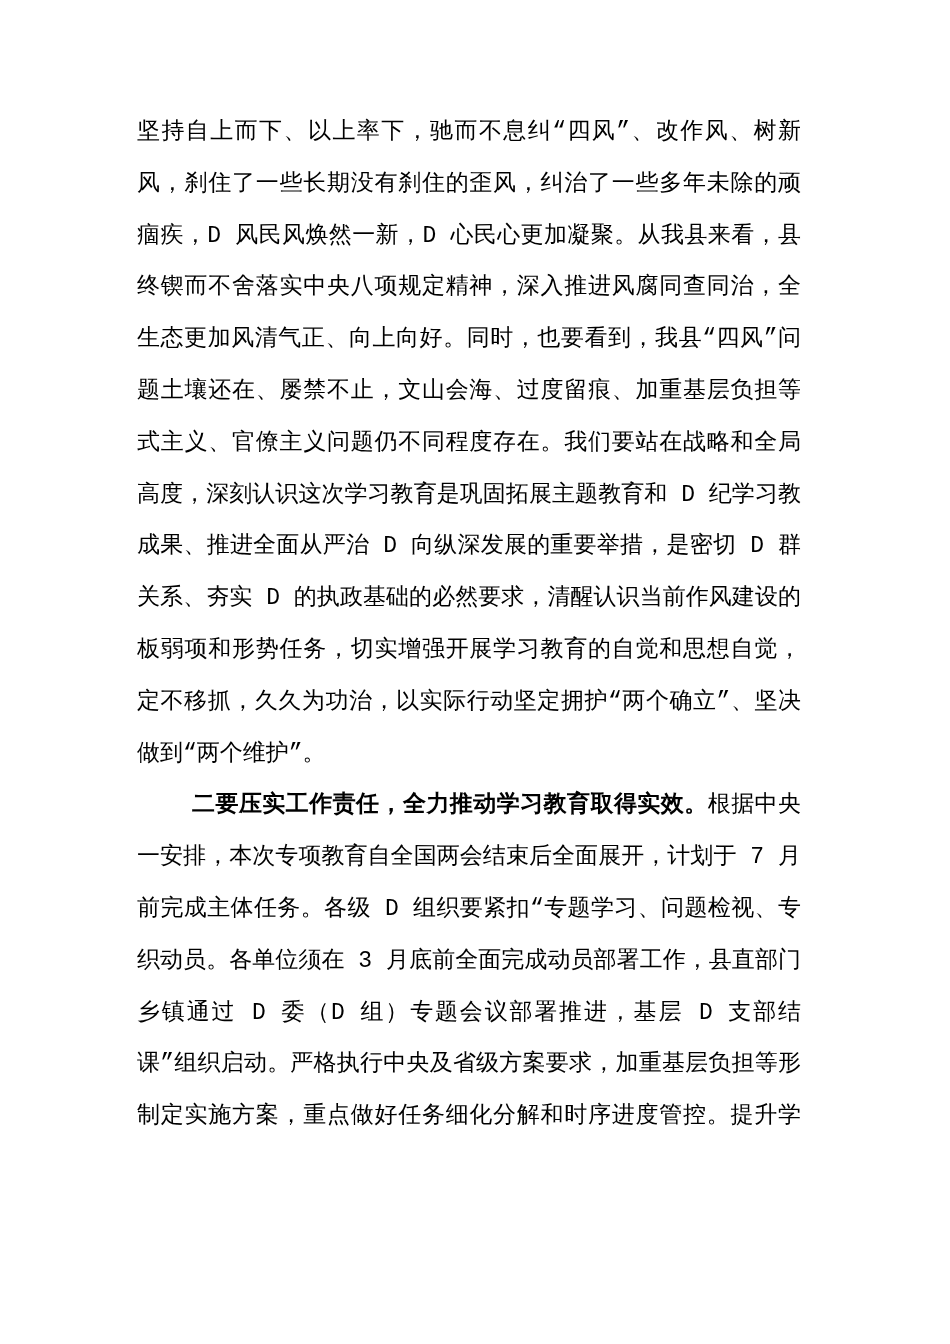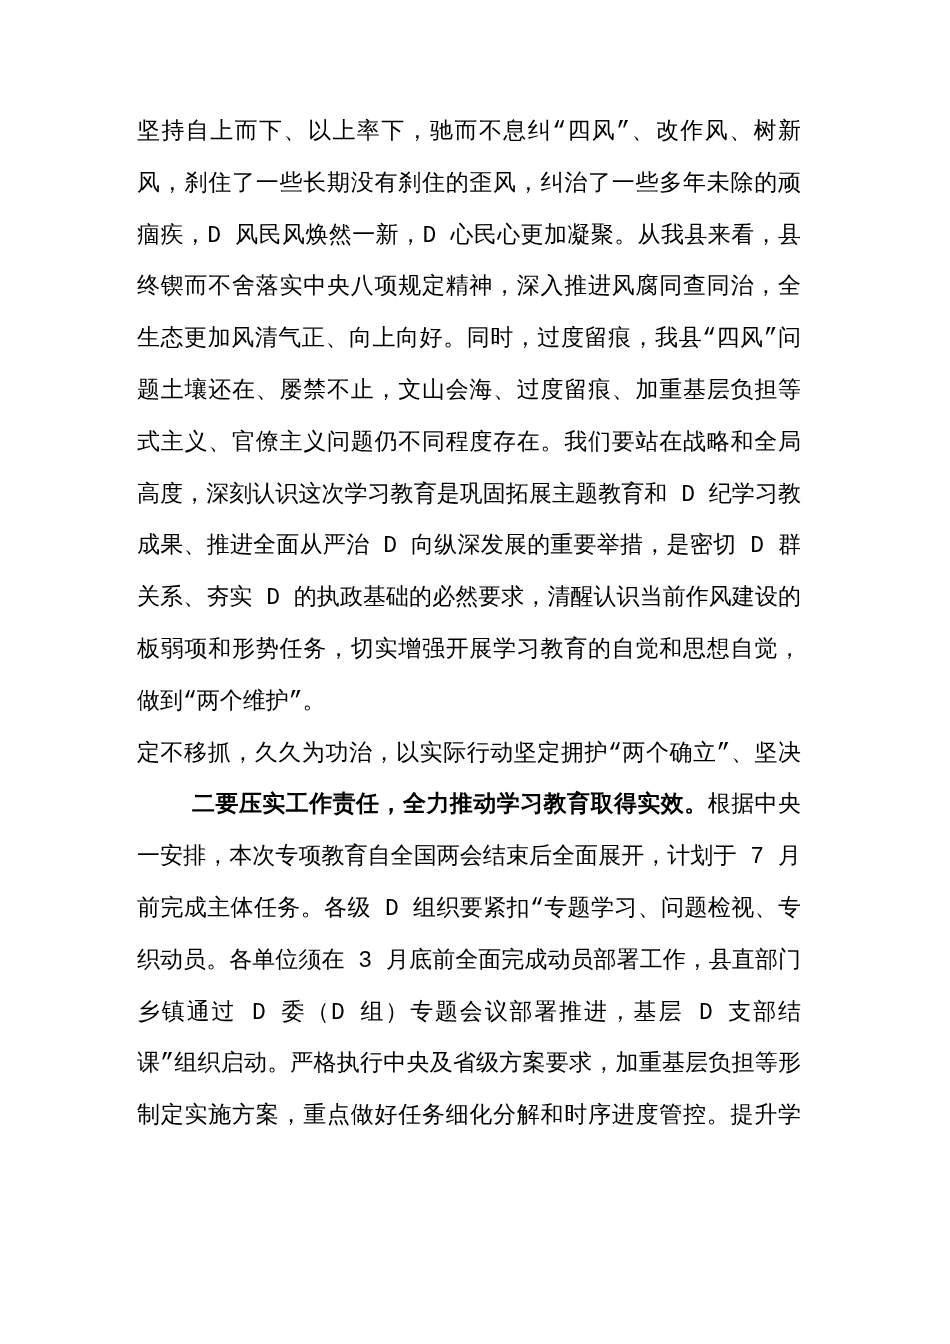--- a/index.html
+++ b/index.html
@@ -50,29 +50,29 @@
 </head>
 <body style="background: rgb(255, 255, 255);">
 
 <div class="page">
   <div class="text-block" style="color: rgb(0, 0, 0);">
 
     <div class="ln">坚持自上而下、以上率下，驰而不息纠“四风”、改作风、树新</div>
     <div class="ln">风，刹住了一些长期没有刹住的歪风，纠治了一些多年未除的顽瘴</div>
     <div class="ln">痼疾，D 风民风焕然一新，D 心民心更加凝聚。从我县来看，县委始</div>
     <div class="ln">终锲而不舍落实中央八项规定精神，深入推进风腐同查同治，全县</div>
-    <div class="ln">生态更加风清气正、向上向好。同时，过度留痕，我县“四风”问</div>
+    <div class="ln">生态更加风清气正、向上向好。同时，也要看到，我县“四风”问</div>
     <div class="ln">题土壤还在、屡禁不止，文山会海、过度留痕、加重基层负担等形</div>
     <div class="ln">式主义、官僚主义问题仍不同程度存在。我们要站在战略和全局的</div>
     <div class="ln">高度，深刻认识这次学习教育是巩固拓展主题教育和 D 纪学习教育</div>
     <div class="ln">成果、推进全面从严治 D 向纵深发展的重要举措，是密切 D 群干群</div>
     <div class="ln">关系、夯实 D 的执政基础的必然要求，清醒认识当前作风建设的短</div>
     <div class="ln">板弱项和形势任务，切实增强开展学习教育的自觉和思想自觉，坚</div>
+    <div class="ln">定不移抓，久久为功治，以实际行动坚定拥护“两个确立”、坚决</div>
     <div class="ln ln-end">做到“两个维护”。</div>
-    <div class="ln">定不移抓，久久为功治，以实际行动坚定拥护“两个确立”、坚决</div>
 
     <div class="ln ln-indent"><span class="bold">二要压实工作责任，全力推动学习教育取得实效。</span><span>根据中央统</span></div>
 
     <div class="ln">一安排，本次专项教育自全国两会结束后全面展开，计划于 7 月底</div>
     <div class="ln">前完成主体任务。各级 D 组织要紧扣“专题学习、问题检视、专项</div>
     <div class="ln">织动员。各单位须在 3 月底前全面完成动员部署工作，县直部门及</div>
     <div class="ln">乡镇通过 D 委（D 组）专题会议部署推进，基层 D 支部结合“三会一</div>
     <div class="ln">课”组织启动。严格执行中央及省级方案要求，加重基层负担等形</div>
     <div class="ln">制定实施方案，重点做好任务细化分解和时序进度管控。提升学习</div>
 

